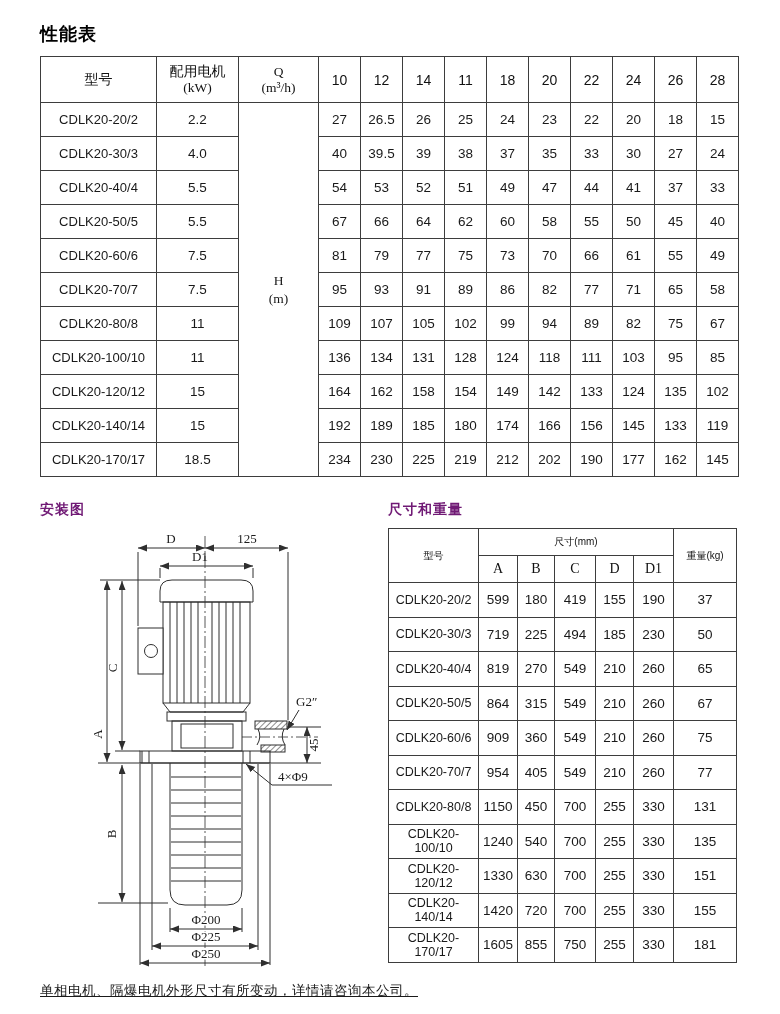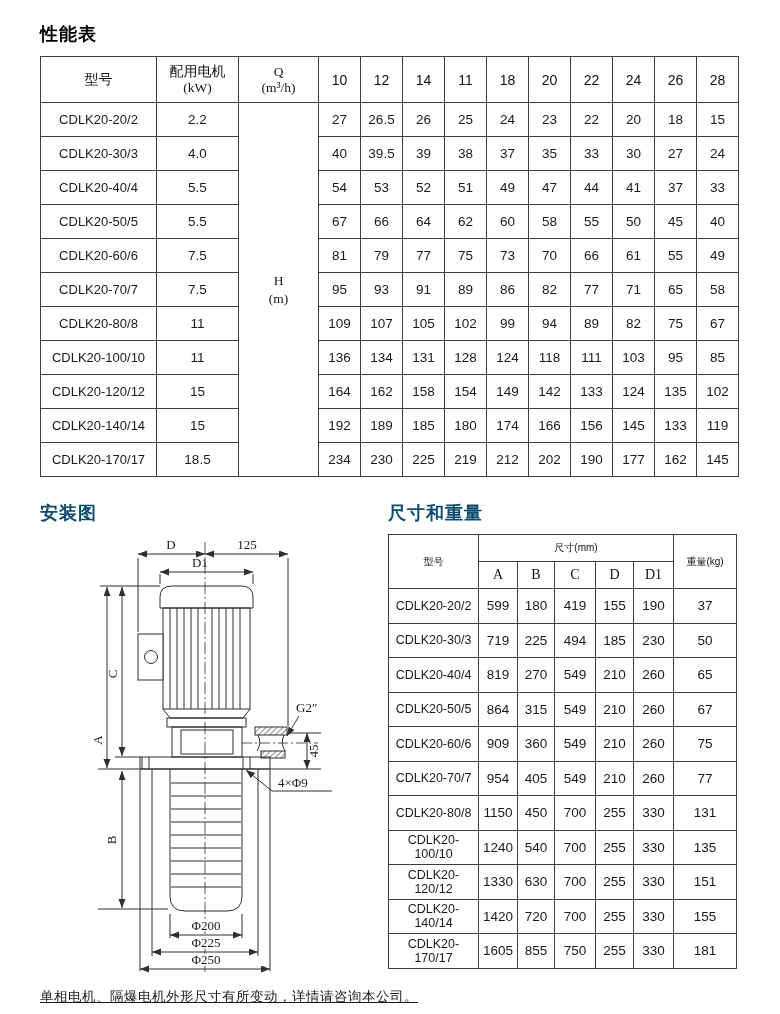--- a/index.html
+++ b/index.html
@@ -1,19 +1,19 @@
 <!DOCTYPE html>
 <html><head>
 <meta charset="utf-8">
 <style>
   html,body{margin:0;padding:0;background:#fff;}
   body{width:780px;height:1014px;font-family:"Liberation Sans",sans-serif;color:#111;position:relative;overflow:hidden;}
   .page{padding:22px 44px 0 40px;}
   h1.sec-title{font-size:18px;font-weight:700;color:#000;margin:0 0 10px 0;letter-spacing:1px;}
-  h2.sec-title{font-size:18px;font-weight:700;color:#0c4a6e;margin:0 0 9px 0;letter-spacing:1px;}
+  h2.sec-title{font-size:14px;font-weight:700;color:#701a75;margin:0 0 9px 0;letter-spacing:1px;}
 
   table{border-collapse:collapse;table-layout:fixed;}
   table, th, td{border:1.5px solid #3d3d3d;}
   th, td{padding:0;text-align:center;vertical-align:middle;font-weight:400;}
 
   .perf{width:698px;}
   .perf thead tr{height:46px;}
   .perf tbody tr{height:34px;}
   .perf th{font-size:14px;}
   .perf .cjk-head{font-size:14px;line-height:1.25;}

